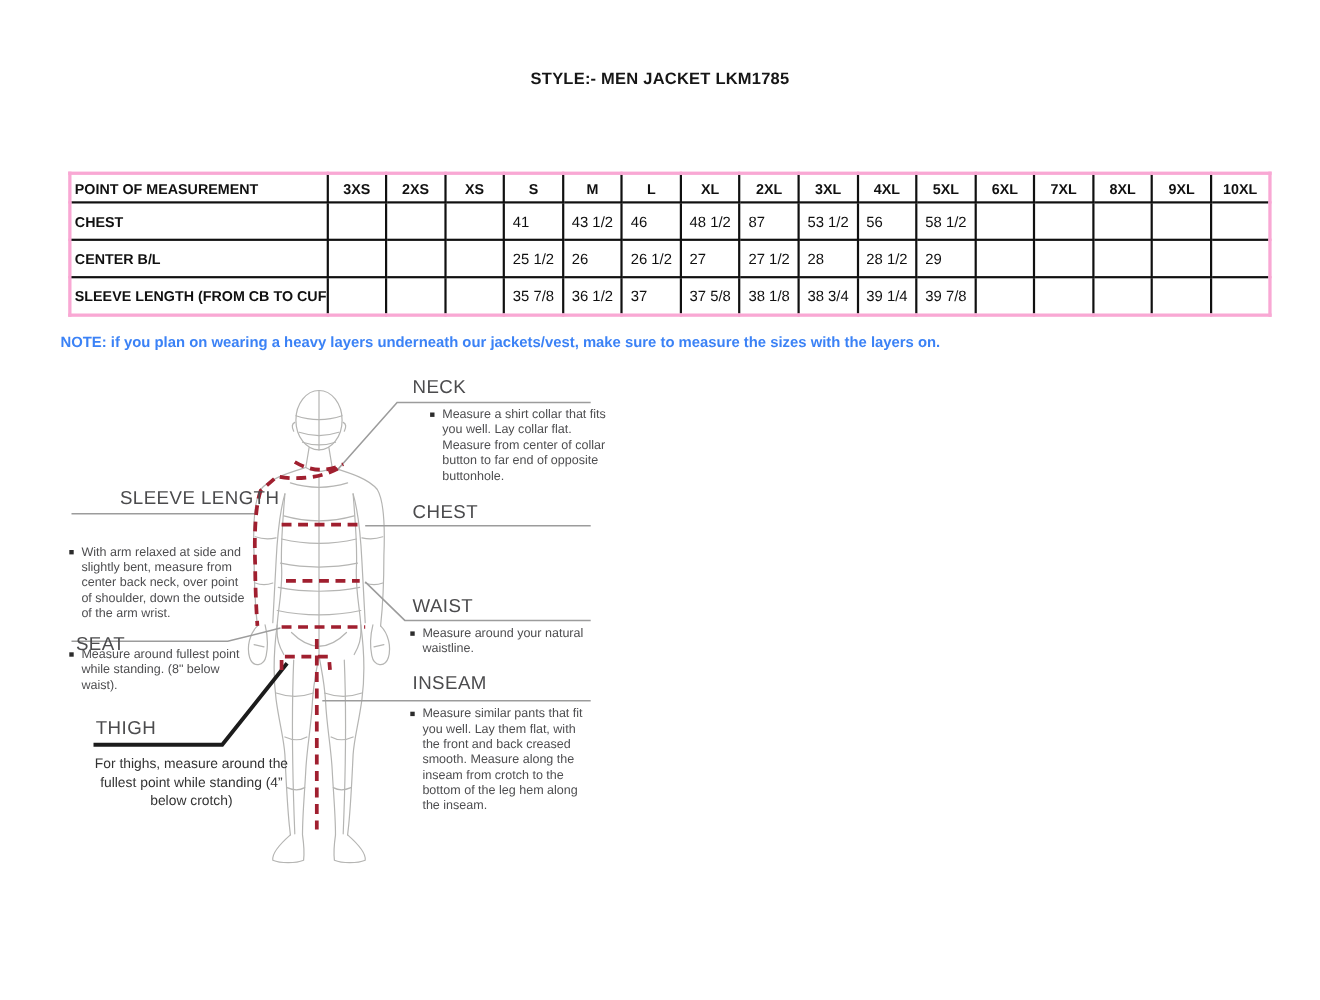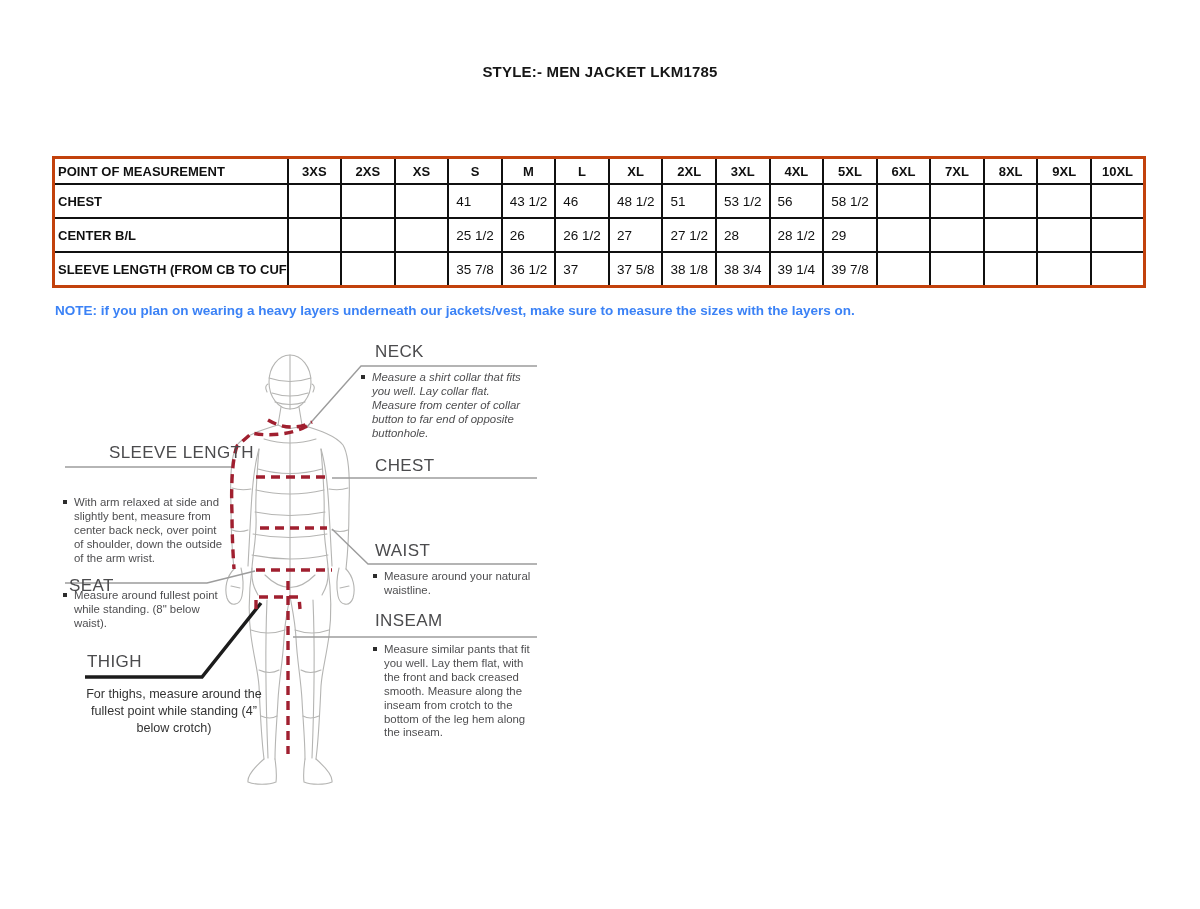--- a/index.html
+++ b/index.html
@@ -5,23 +5,23 @@
   html,body { margin:0; padding:0; background:#ffffff; }
   .page {
     position:relative; width:1200px; height:909px; background:#ffffff;
     font-family:"Liberation Sans", sans-serif; overflow:hidden;
   }
   .title {
     position:absolute; top:63px; left:0; width:1200px; text-align:center;
     font-size:15px; font-weight:bold; color:#161616; letter-spacing:0.2px;
   }
   table.size-table {
-    position:absolute; left:52px; top:156px; width:1094px;
+    position:absolute; left:62px; top:156px; width:1094px;
     border-collapse:collapse; table-layout:fixed;
-    border:3px solid #c2410c;
+    border:3px solid #f9a8d4;
   }
   table.size-table th, table.size-table td {
     border:2px solid #101010; color:#101010; overflow:hidden; white-space:nowrap;
   }
   table.size-table th { height:24px; font-size:13px; font-weight:bold; text-align:center; padding:0; }
   table.size-table th.poml { text-align:left; padding-left:3px; }
   table.size-table td { height:32px; font-size:13.5px; font-weight:normal; text-align:left; padding:0 0 0 7px; vertical-align:middle; }
   table.size-table td.rowlabel { font-weight:bold; font-size:13px; padding-left:3px; }
   .note {
     position:absolute; left:55px; top:303px; width:1100px;
@@ -89,21 +89,21 @@
     <tbody id="size-body">
         <tr>
           <td class="rowlabel">CHEST</td>
           <td></td>
           <td></td>
           <td></td>
           <td>41</td>
           <td>43 1/2</td>
           <td>46</td>
           <td>48 1/2</td>
-          <td>51</td>
+          <td>87</td>
           <td>53 1/2</td>
           <td>56</td>
           <td>58 1/2</td>
           <td></td>
           <td></td>
           <td></td>
           <td></td>
           <td></td>
         </tr>
         <tr>
@@ -219,21 +219,21 @@
         <path d="M205,190 H272"></path>
         <path d="M201,232 H277"></path>
         <path d="M201,271 V259 H244 L245,271"></path>
         <path d="M233,243 V416"></path>
       </g>
     </svg>
 
     <div class="sec" style="left:320px; top:4px;">
       <div class="sec-title">NECK</div>
     </div>
-    <div class="sec sec-text" style="left:306px; top:33px;font-style:italic;">
+    <div class="sec sec-text" style="left:336px; top:33px;">
       <span class="bullet"></span>
       <span>Measure a shirt collar that fits you well. Lay collar flat. Measure from center of collar button to far end of opposite buttonhole.</span>
     </div>
 
     <div class="sec" style="left:320px; top:118px;">
       <div class="sec-title">CHEST</div>
     </div>
 
     <div class="sec" style="left:320px; top:203px;">
       <div class="sec-title">WAIST</div>

